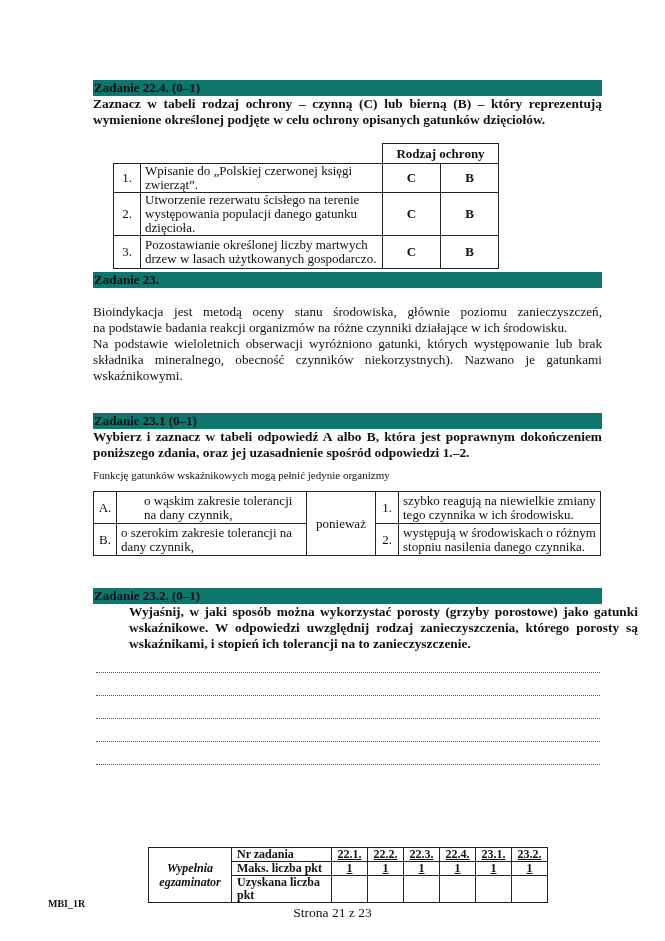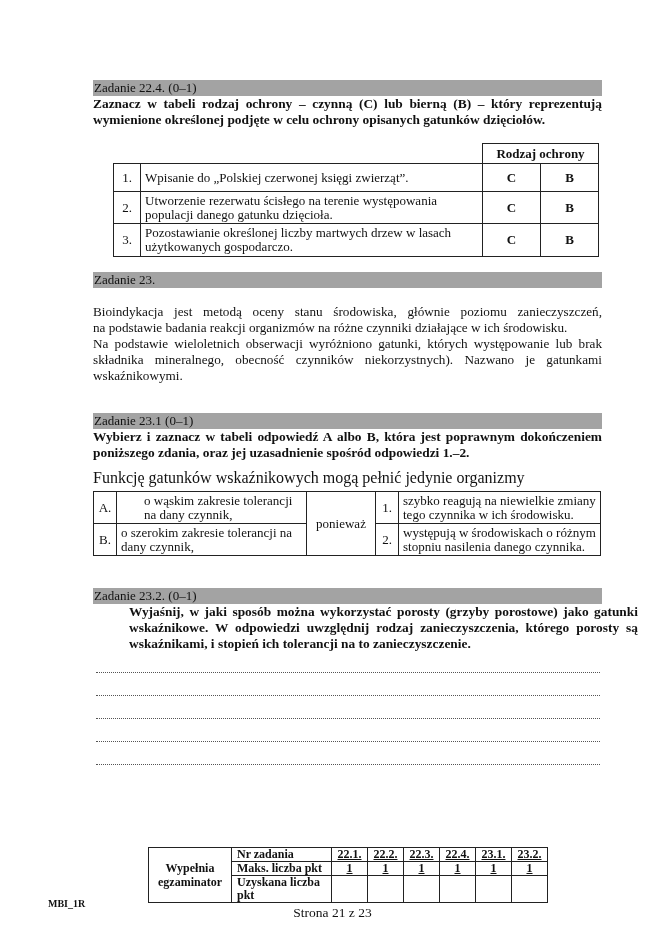--- a/index.html
+++ b/index.html
@@ -1,53 +1,53 @@
 <!DOCTYPE html>
 <html><head>
 <meta charset="utf-8">
 <style>
   html, body { margin: 0; padding: 0; background: #ffffff; }
   body { width: 665px; height: 941px; position: relative; overflow: hidden;
          font-family: "Liberation Serif", "DejaVu Serif", serif; color: #111; }
   .abs { position: absolute; }
-  .task-head { position: absolute; left: 93px; width: 509px; height: 16px; background: #a3a3a3;
-               font-weight: normal; font-size: 13px; line-height: 16px; padding-left: 1px; box-sizing: border-box; }
+  .task-head { position: absolute; left: 93px; width: 509px; height: 16px; background: #0f766e;
+               font-weight: bold; font-size: 13px; line-height: 16px; padding-left: 1px; box-sizing: border-box; }
   .bold-p { position: absolute; left: 93px; width: 509px; font-weight: bold; font-size: 13.4px;
             line-height: 16px; text-align: justify; text-align-last: left; }
   .plain-p { position: absolute; left: 93px; width: 509px; font-size: 13.2px; line-height: 16px;
              text-align: justify; }
   .justline { display: block; text-align: justify; text-align-last: justify; }
   .lastline { display: block; text-align: left; }
   table { border-collapse: collapse; position: absolute; }
   td { border: 1px solid #222; padding: 0 4px; vertical-align: middle; font-size: 13px; line-height: 14px; }
   .t1 td.num { text-align: center; width: 18px; }
   .t1 td.opt { text-align: center; font-weight: bold; width: 49px; cursor: pointer; }
   .t1 td.hdr { text-align: center; font-weight: bold; }
   .t1 td.blank { border: none; }
   .t2 td { font-size: 13px; }
   .t2 td.lbl { text-align: center; width: 14px; cursor: pointer; }
   .t2 td.mid { text-align: center; }
   .dots { position: absolute; left: 96px; width: 504px; height: 0; border-bottom: 1.5px dotted #555; }
   .t3 td { font-size: 12px; font-weight: bold; line-height: 13px; padding: 0 5px; border: 1px solid #222; }
   .t3 td.c { text-align: center; width: 25px; text-decoration: underline; }
-  .t3 td.side { text-align: center; line-height: 14px; }
+  .t3 td.side { text-align: center; line-height: 14px; font-style: italic; }
   .t3 td.inp { height: 19px; cursor: text; }
   .footer-code { position: absolute; left: 48px; top: 898px; font-size: 10px; font-weight: bold; }
   .footer-page { position: absolute; left: 0; width: 665px; top: 905px; text-align: center; font-size: 13.5px; }
 </style>
 </head>
 <body>
 
 <div class="task-head" style="top:80px;">Zadanie 22.4. (0–1)</div>
 <div class="bold-p" style="top:96px;">
   <span class="justline">Zaznacz w tabeli rodzaj ochrony – czynną (C) lub bierną (B) – który reprezentują</span>
   <span class="lastline">wymienione określonej podjęte w celu ochrony opisanych gatunków dzięciołów.</span>
 </div>
 
-<table class="t1" style="left:113px; top:143px; width:486px;">
+<table class="t1" style="left:113px; top:143px; width:386px;">
   <tbody>
       <tr style="height:20px;">
     <td class="blank" colspan="2"></td>
     <td class="hdr" colspan="2">Rodzaj ochrony</td>
   </tr>
   <tr style="height:28px;">
     <td class="num">1.</td>
     <td>Wpisanie do „Polskiej czerwonej księgi zwierząt”.</td>
     <td class="opt">C</td>
     <td class="opt">B</td>
@@ -74,21 +74,21 @@
   <span class="justline">Na podstawie wieloletnich obserwacji wyróżniono gatunki, których występowanie lub brak</span>
   <span class="justline">składnika mineralnego, obecność czynników niekorzystnych). Nazwano je gatunkami</span>
   <span class="lastline">wskaźnikowymi.</span>
 </div>
 
 <div class="task-head" style="top:413px;">Zadanie 23.1 (0–1)</div>
 <div class="bold-p" style="top:429px;">
   <span class="justline">Wybierz i zaznacz w tabeli odpowiedź A albo B, która jest poprawnym dokończeniem</span>
   <span class="lastline">poniższego zdania, oraz jej uzasadnienie spośród odpowiedzi 1.–2.</span>
 </div>
-<div class="abs" style="left:93px; top:469px; font-size:16px;">Funkcję gatunków wskaźnikowych mogą pełnić jedynie organizmy</div>
+<div class="abs" style="left:93px; top:469px; font-size:11px;">Funkcję gatunków wskaźnikowych mogą pełnić jedynie organizmy</div>
 
 <table class="t2" style="left:93px; top:491px; width:508px;">
   <tbody>
       <tr style="height:32px;">
     <td class="lbl">A.</td>
     <td style="width:158px;padding-left:27px;">o wąskim zakresie tolerancji na dany czynnik,</td>
     <td class="mid" rowspan="2" style="width:60px;">ponieważ</td>
     <td class="lbl">1.</td>
     <td>szybko reagują na niewielkie zmiany tego czynnika w ich środowisku.</td>
   </tr>

